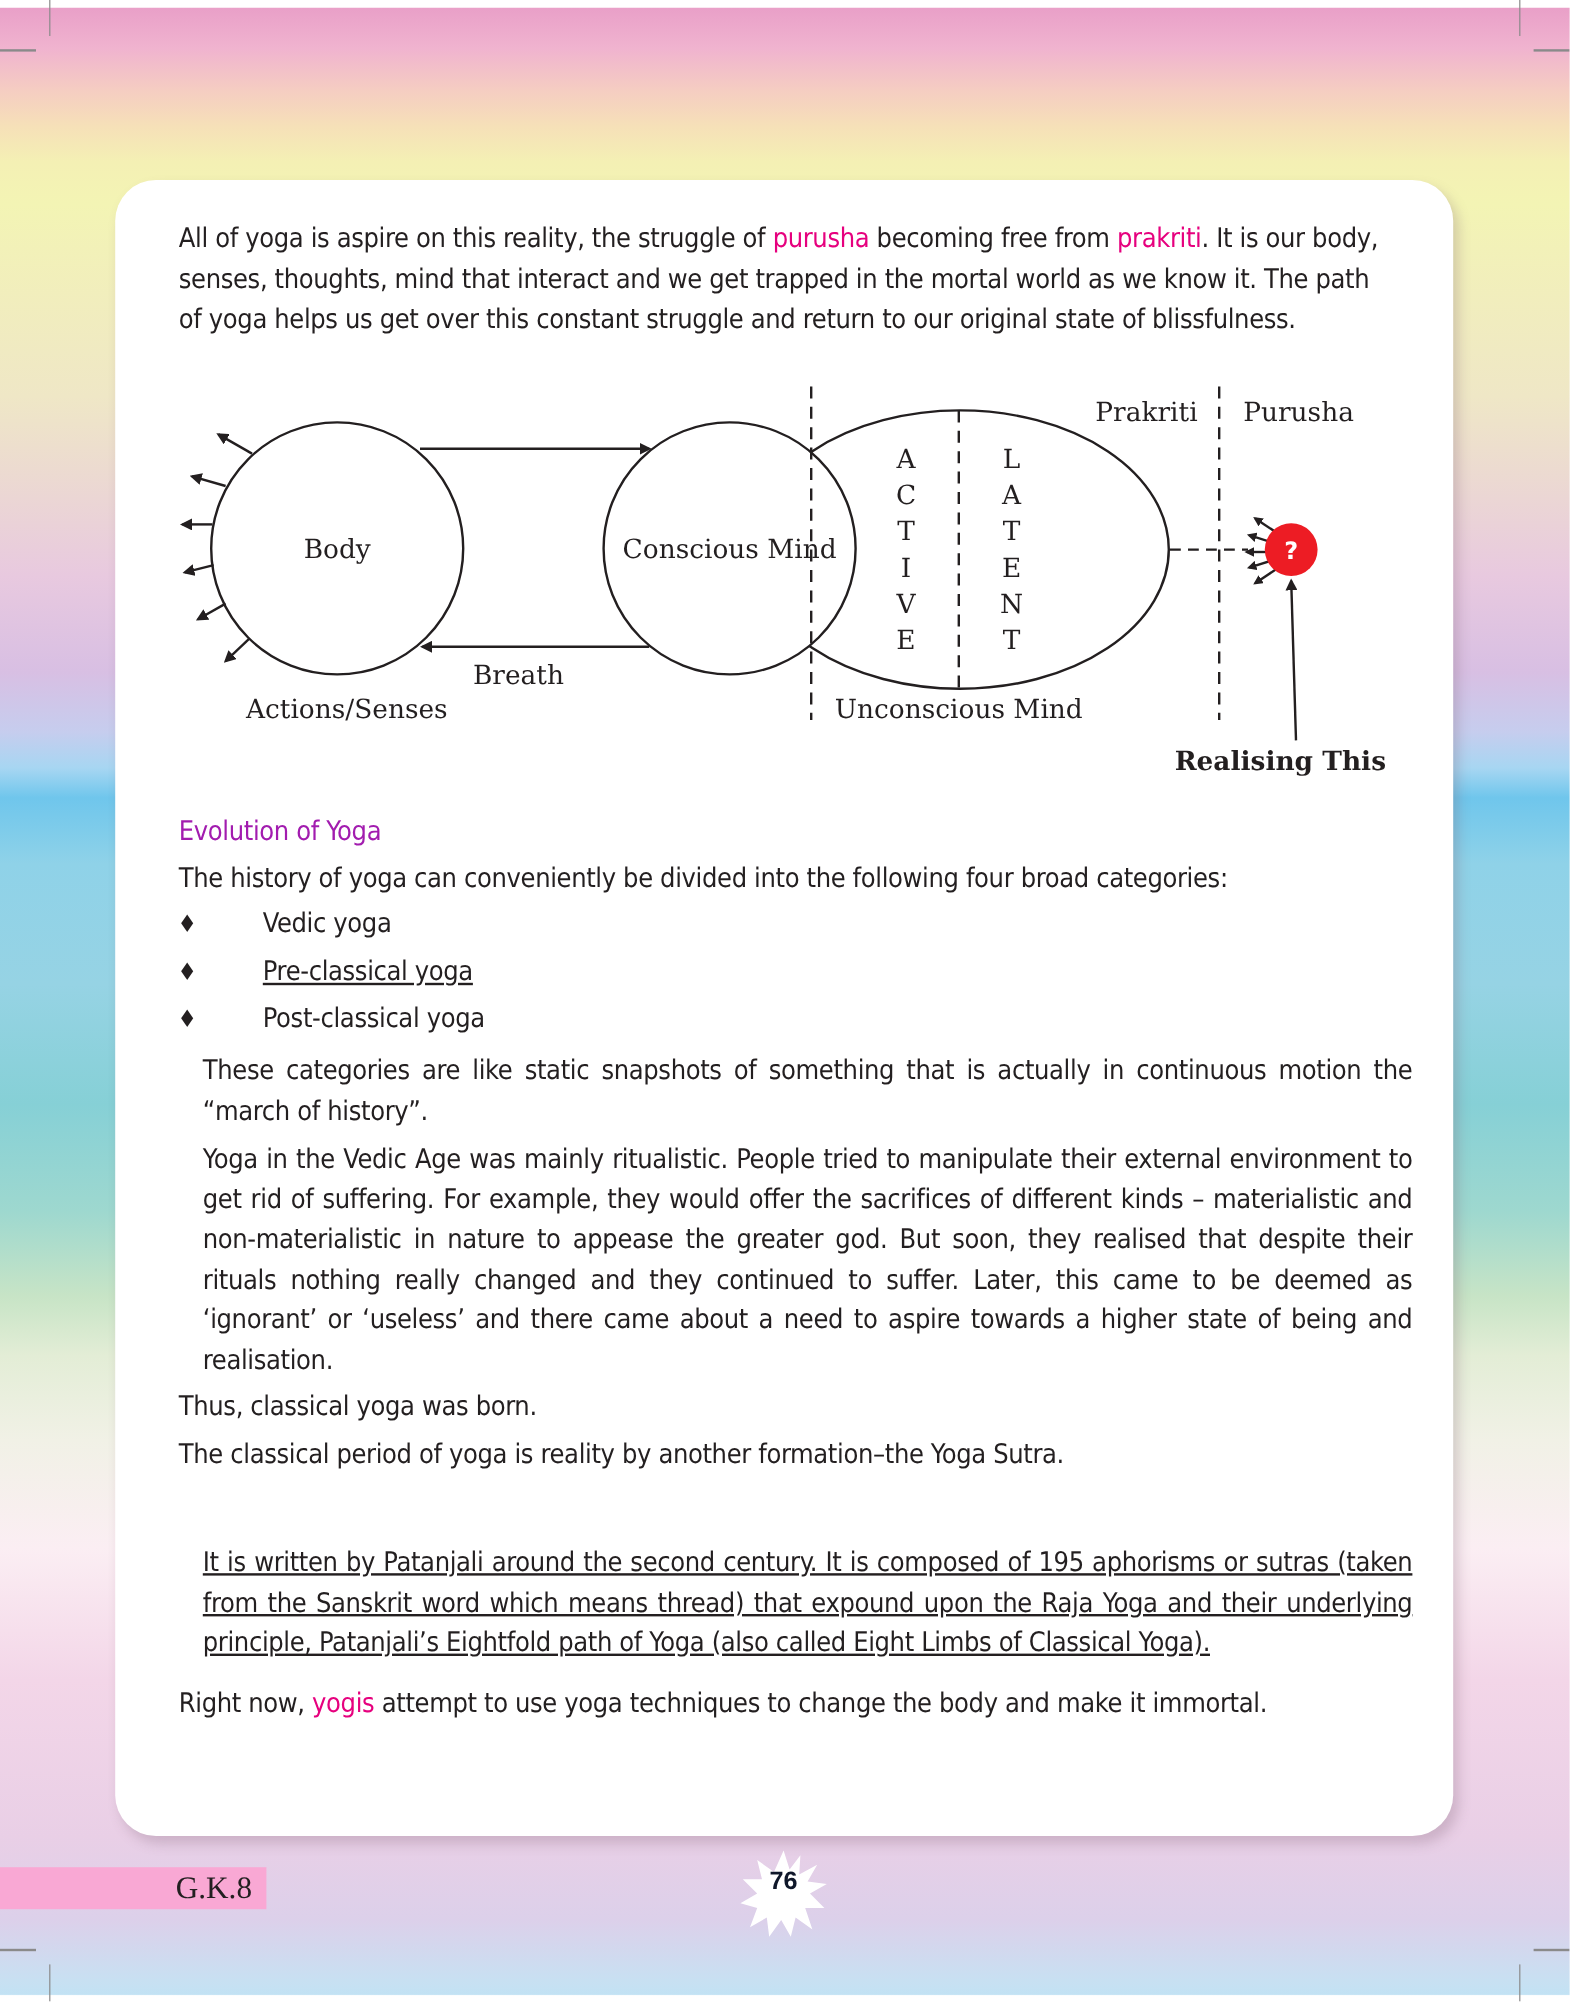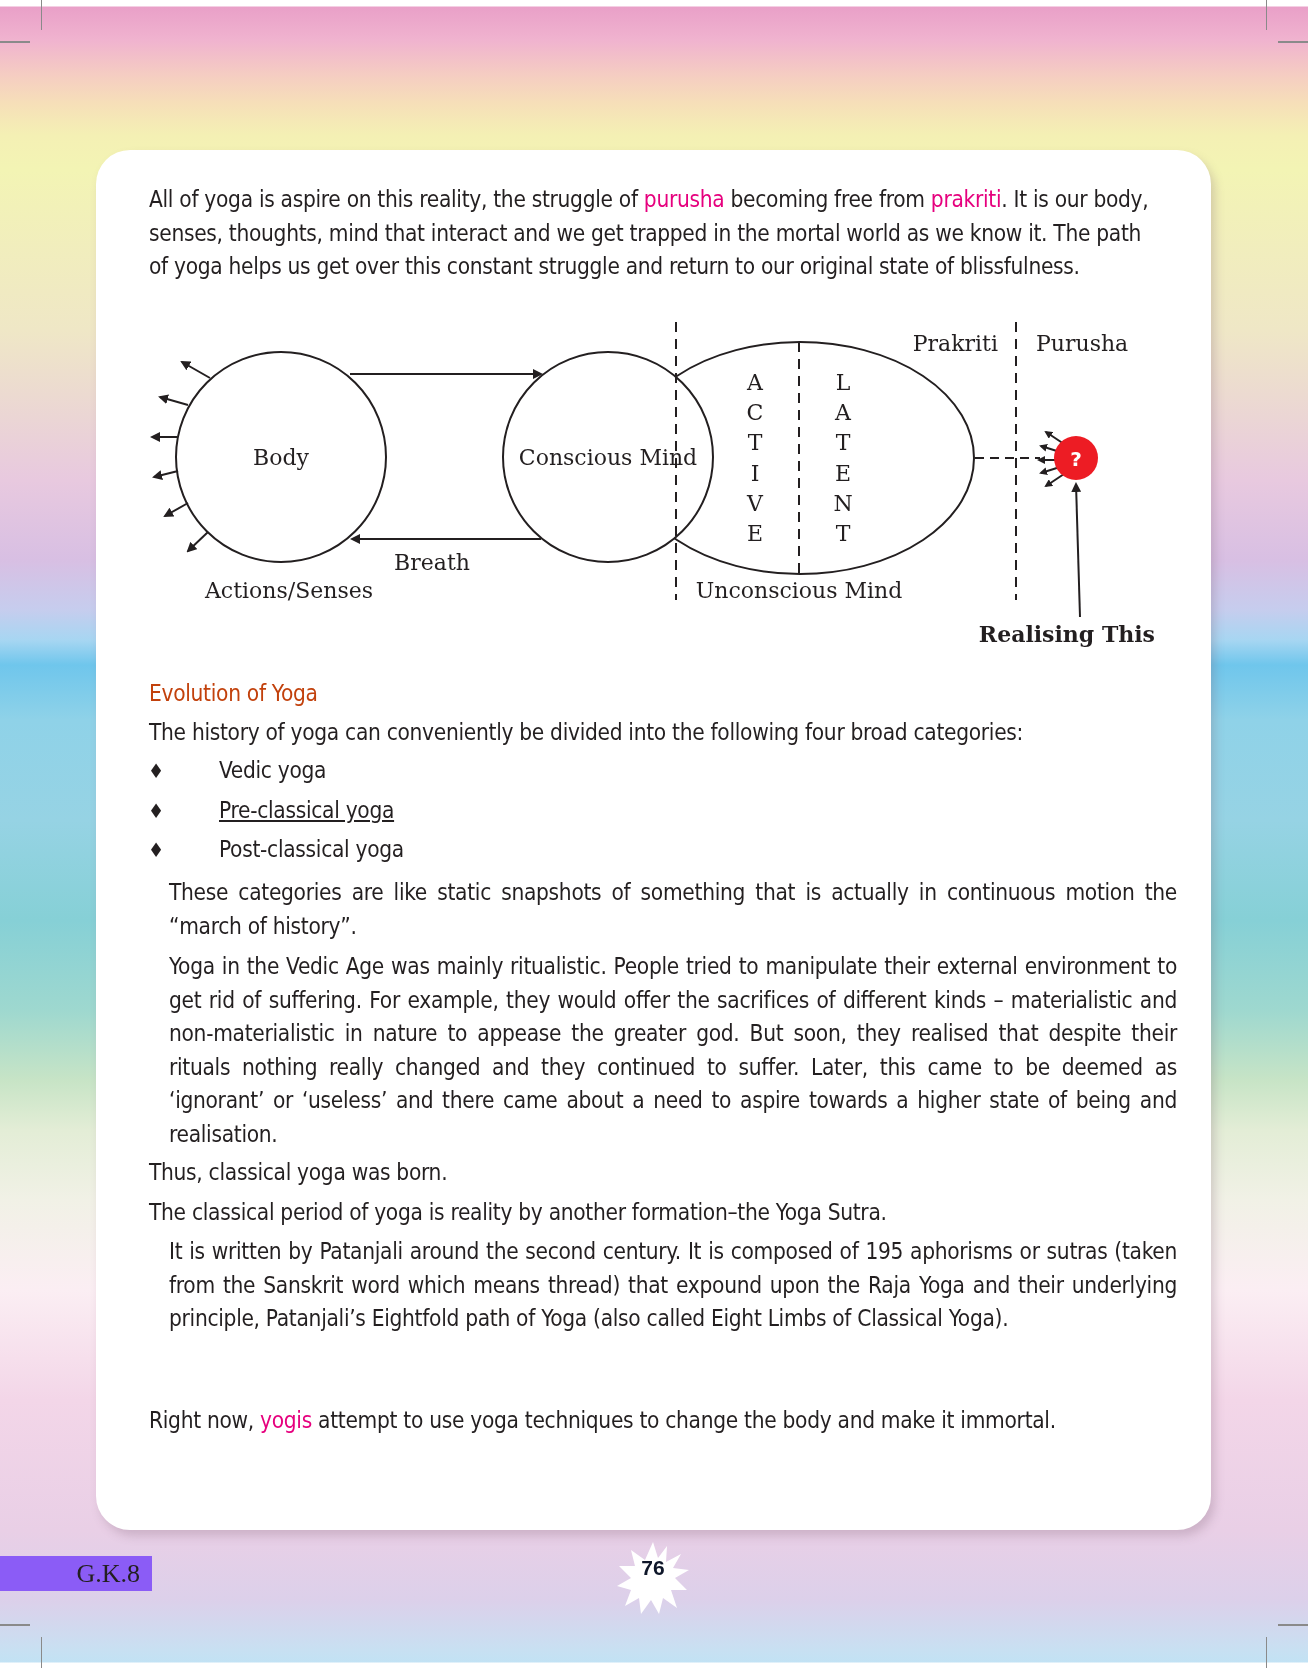--- a/index.html
+++ b/index.html
@@ -21,26 +21,26 @@
     box-shadow: 4px 6px 10px rgba(120,90,110,0.25);
   }
   .text {
     position:absolute; left:149px; width:1008px;
     font-family:"DejaVu Sans Condensed","DejaVu Sans", sans-serif;
     font-size:22.5px; line-height:33.6px; color:#231f20;
     letter-spacing:-0.3px;
   }
   .just { text-align:justify;margin-left:20px; }
   .hl { color:#e6007e; }
-  .heading { color:#c2410c; }
+  .heading { color:#a21caf; }
   .bullet-row { position:absolute; left:148px; font-size:22.5px; color:#231f20; font-family:"DejaVu Sans Condensed","DejaVu Sans", sans-serif; letter-spacing:-0.3px; }
   .bullet-row .dia { display:inline-block; width:71px; font-size:20px; }
   svg text { font-family:"DejaVu Serif", serif; fill:#231f20; }
   .footer-label {
-    position:absolute; left:0; top:1556px; width:152px; height:35px; background:#8b5cf6;
+    position:absolute; left:0; top:1556px; width:222px; height:35px; background:#f9a8d4;
     font-family:"Liberation Serif", serif; font-size:26px; color:#231f20;
     text-align:right; box-sizing:border-box; padding-right:12px; line-height:35px;
   }
   .page-badge { position:absolute; left:613px; top:1540px; width:80px; height:76px; }
   .page-num {
     position:absolute; left:613px; top:1556px; width:80px; text-align:center;
     font-family:"Liberation Sans", sans-serif; font-weight:bold; font-size:21px; color:#0f172a;
   }
 </style>
 </head>
@@ -143,21 +143,21 @@
   <span class="dia">♦</span><span>Pre-classical yoga</span>
 </div>
 <div class="bullet-row" style="top:836px;">
   <span class="dia">♦</span><span>Post-classical yoga</span>
 </div>
 
 <div class="text just" style="top:876px;">These categories are like static snapshots of something that is actually in continuous motion the “march of history”.</div>
 <div class="text just" style="top:950px;">Yoga in the Vedic Age was mainly ritualistic. People tried to manipulate their external environment to get rid of suffering. For example, they would offer the sacrifices of different kinds – materialistic and non-materialistic in nature to appease the greater god. But soon, they realised that despite their rituals nothing really changed and they continued to suffer. Later, this came to be deemed as ‘ignorant’ or ‘useless’ and there came about a need to aspire towards a higher state of being and realisation.</div>
 <div class="text" style="top:1156px;">Thus, classical yoga was born.</div>
 <div class="text" style="top:1196px;">The classical period of yoga is reality by another formation–the Yoga Sutra.</div>
-<div class="text just" style="top:1235px;">It is written by Patanjali around the second century. It is composed of 195 aphorisms or sutras (taken from the Sanskrit word which means thread) that expound upon the Raja Yoga and their underlying principle, Patanjali’s Eightfold path of Yoga (also called Eight Limbs of Classical Yoga).</div>
+<div class="text just" style="top:1286px;text-decoration:underline;">It is written by Patanjali around the second century. It is composed of 195 aphorisms or sutras (taken from the Sanskrit word which means thread) that expound upon the Raja Yoga and their underlying principle, Patanjali’s Eightfold path of Yoga (also called Eight Limbs of Classical Yoga).</div>
 <div class="text" style="top:1404px;">
   <span>Right now, </span><span class="hl">yogis</span><span> attempt to use yoga techniques to change the body and make it immortal.</span>
 </div>
 
 <div class="footer-label">G.K.8</div>
 <svg class="page-badge" viewBox="0 0 80 76">
   <path d="M40,2 L45,18 L54,6 L53,22 L68,14 L60,28 L76,30 L62,38 L74,50 L58,50 L64,68 L50,58 L46,74 L38,60 L28,74 L26,58 L12,66 L18,50 L4,46 L18,38 L6,26 L22,26 L18,10 L32,20 Z" fill="#ffffff"></path>
 </svg>
 <div class="page-num">76</div>
 

